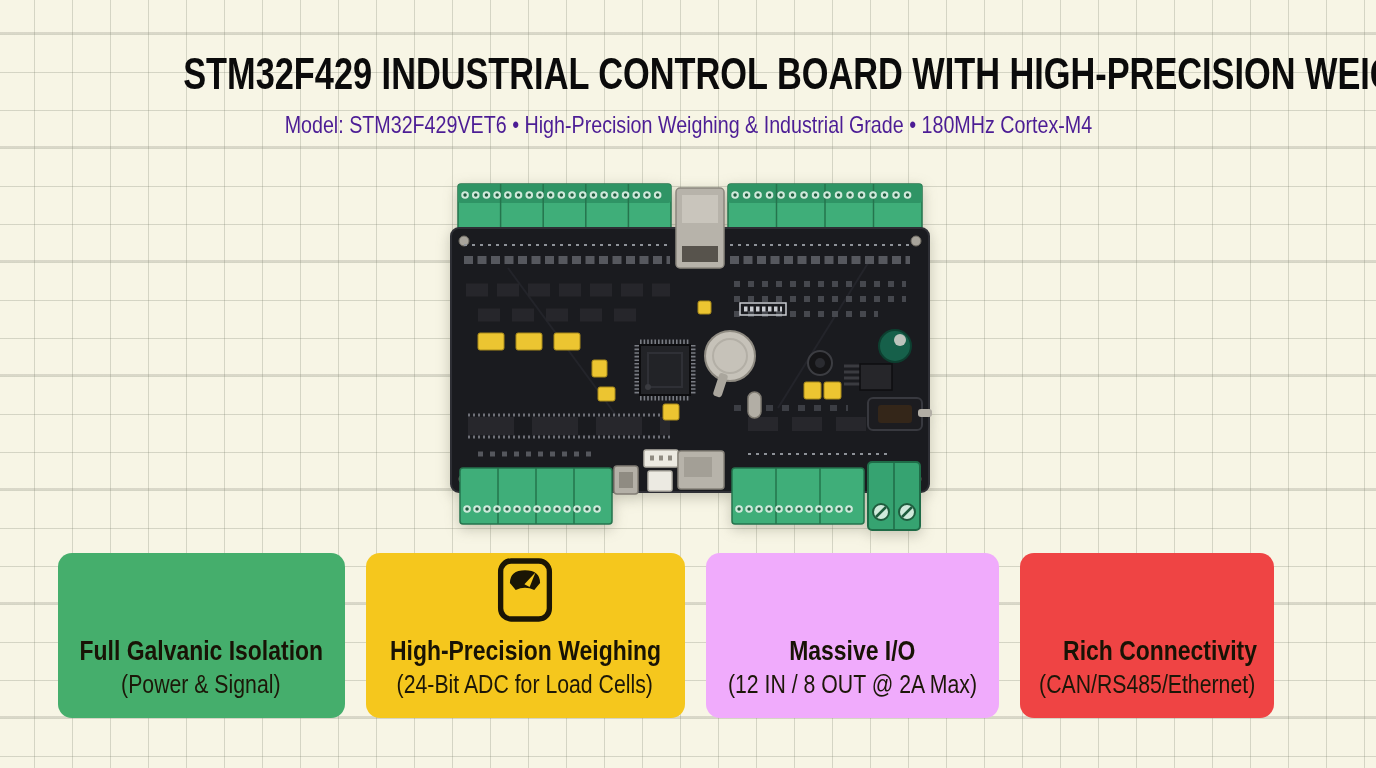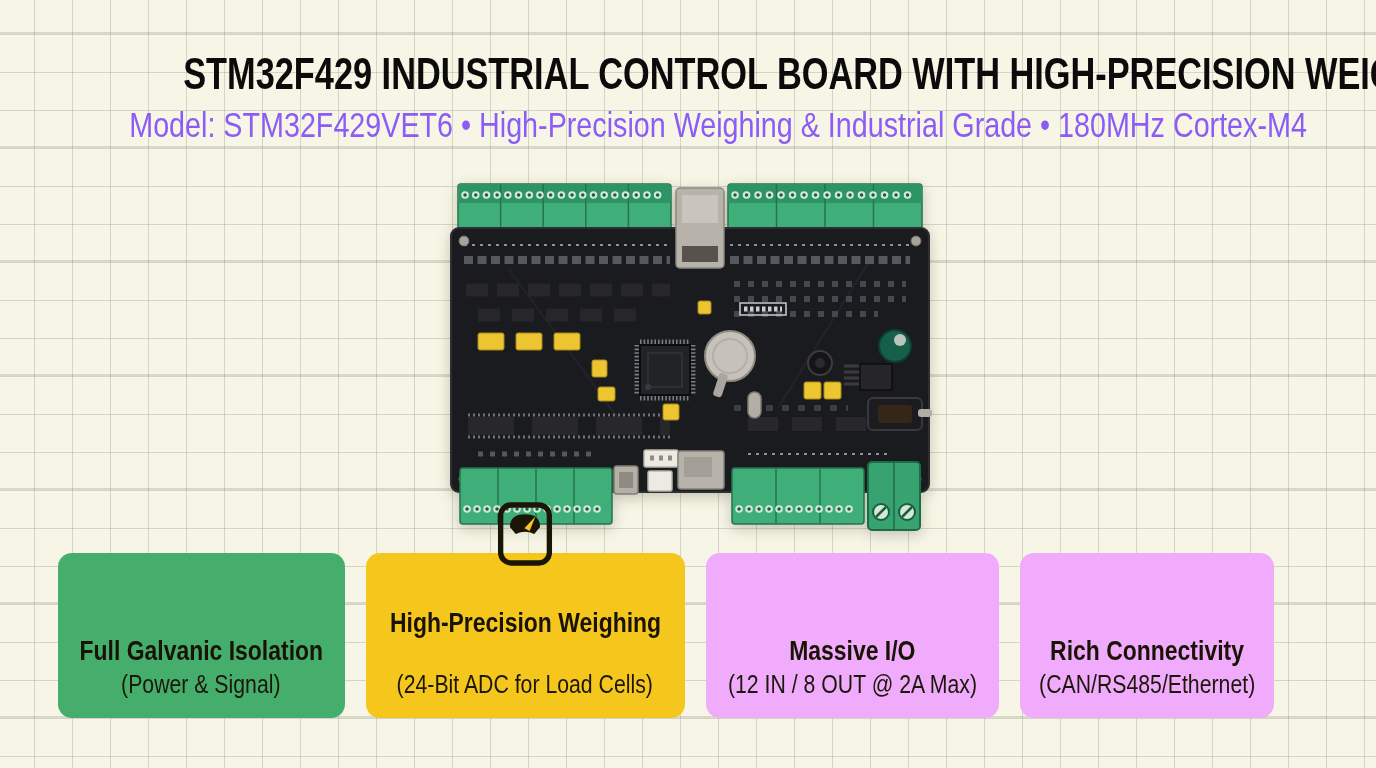--- a/index.html
+++ b/index.html
@@ -19,21 +19,21 @@
   .page{ position:absolute; inset:0; }
 
   
   .header{ position:absolute; top:50px; left:0; width:100%; text-align:center; }
   .title{
     font-size:44px; font-weight:bold; line-height:48px; color:#0b0b0b;
     display:inline-block; transform:scaleX(0.78); transform-origin:50% 50%;
     white-space:nowrap; letter-spacing:0px;
   }
   .subtitle{
-    margin-top:10px; font-size:35px; font-weight:normal; line-height:34px; color:#8b5cf6;
+    margin-top:10px; font-size:24px; font-weight:normal; line-height:34px; color:#4c1d95;
     display:block;
   }
   .subtitle > span{
     display:inline-block; transform:scaleX(0.82); transform-origin:50% 50%;
     white-space:nowrap;
   }
 
   
   .board-wrap{ position:absolute; left:448px; top:168px; width:484px; height:368px; }
   .board-wrap svg{ filter:drop-shadow(0 4px 7px rgba(70,70,45,0.28)); }
@@ -228,36 +228,36 @@
     </svg>
   </div>
 
   <div class="cards">
 
     <div class="card" style="background: rgb(69, 174, 108);">
       <div class="card-title">Full Galvanic Isolation</div>
       <div class="card-sub">(Power &amp; Signal)</div>
     </div>
 
-    <div class="card" style="background: rgb(245, 199, 29); gap: 28px;">
+    <div class="card" style="background: rgb(245, 199, 29);">
       <span class="card-icon">
         <svg viewBox="0 0 50 58" width="58" height="68" xmlns="http://www.w3.org/2000/svg">
           <rect x="4" y="4" width="42" height="50" rx="9" fill="none" stroke="#1a1505" stroke-width="4.6"></rect>
           <path d="M12,23 Q12,12 25,12 Q38,12 38,23 L33,29 Q25,25 17,29 Z" fill="#1a1505"></path>
           <polygon points="24.5,24 34,14 29,26.5" fill="#f5c71d"></polygon>
         </svg>
       </span>
       <div class="card-title">High-Precision Weighing</div>
       <div class="card-sub">(24-Bit ADC for Load Cells)</div>
     </div>
 
     <div class="card" style="background: #f0abfc;">
       <div class="card-title">Massive I/O</div>
       <div class="card-sub">(12 IN / 8 OUT @ 2A Max)</div>
     </div>
 
-    <div class="card" style="background: #f0abfc;">
+    <div class="card" style="background: #ef4444; align-items: flex-end;">
       <div class="card-title">Rich Connectivity</div>
       <div class="card-sub">(CAN/RS485/Ethernet)</div>
     </div>
 
   </div>
 </div>
 
 </body></html>

